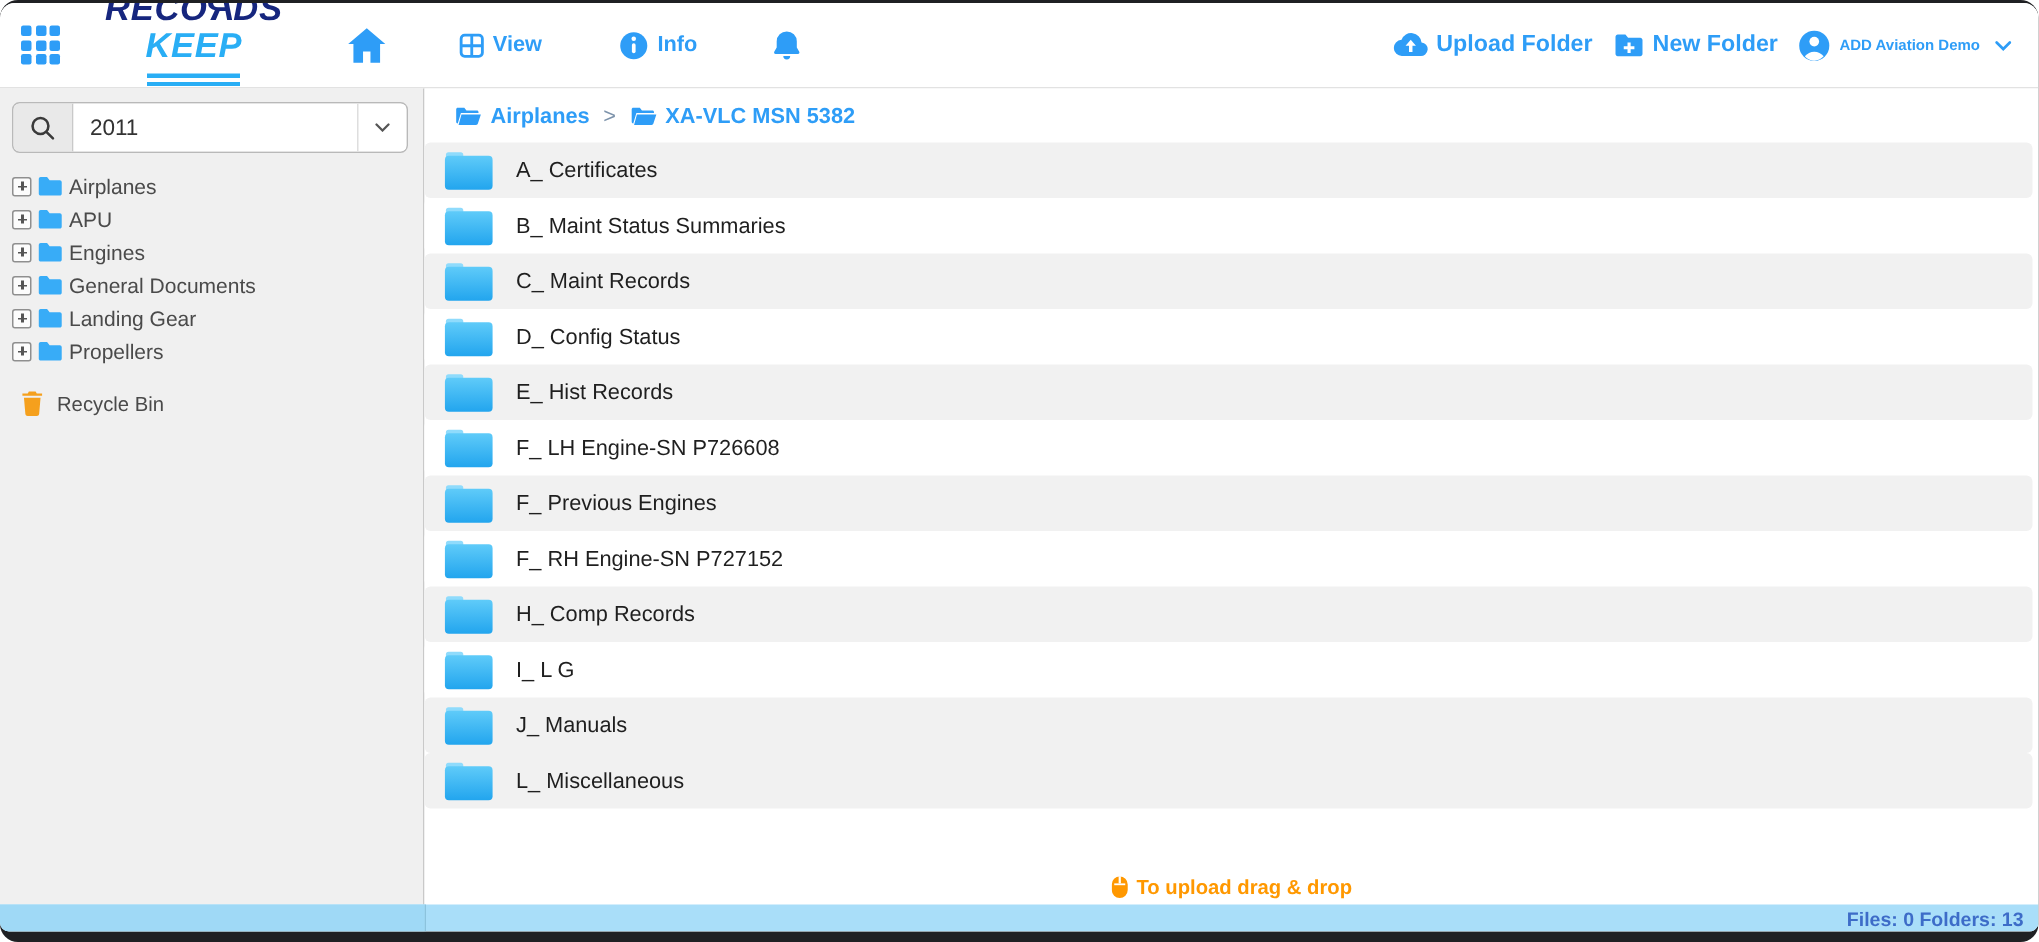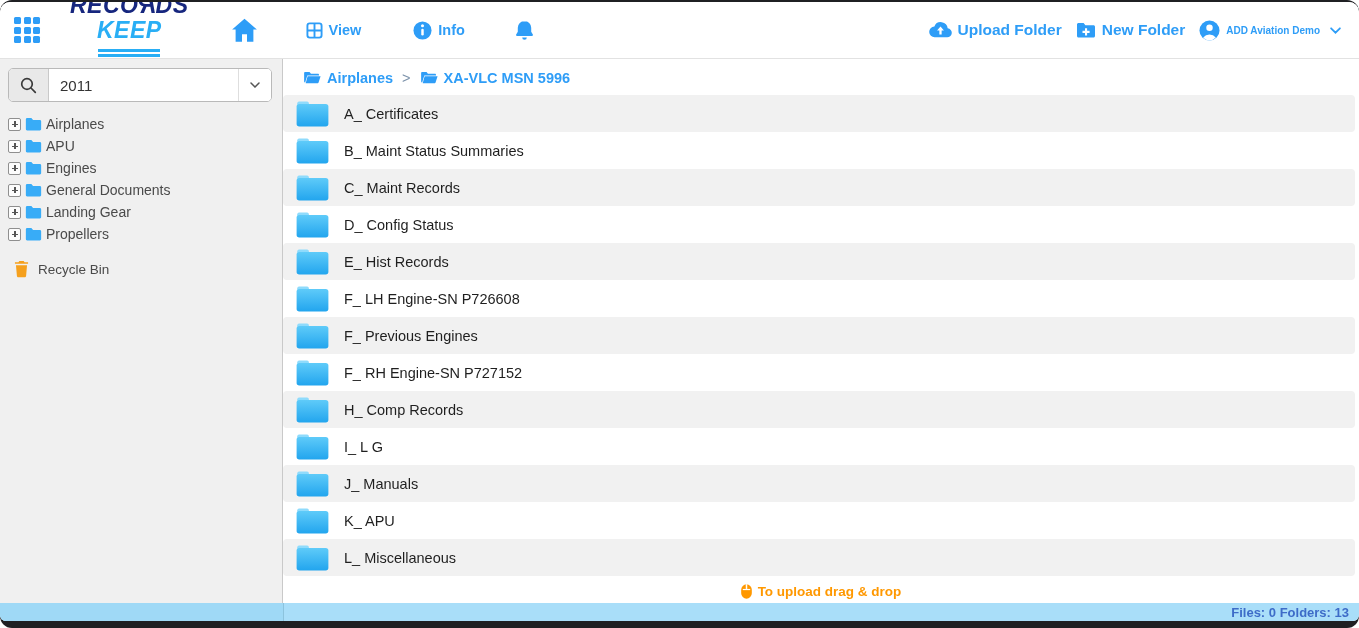--- a/index.html
+++ b/index.html
@@ -285,21 +285,21 @@
               <span>Airplanes</span>
             </span>
 
             <span class="crumb">
               <span>
                 <svg viewBox="0 0 20 16" width="18" height="14">
                   <path fill="#2E9DF7" d="M1 2.2c0-.7.5-1.2 1.2-1.2h5l1.6 2h8c.7 0 1.2.5 1.2 1.2v.8H4.6L2.2 13h-.1A1.1 1.1 0 0 1 1 11.9V2.2z"></path>
                   <path fill="#2E9DF7" d="M5 6h14.8l-2.2 6.8c-.2.7-.8 1.2-1.5 1.2H2.8L5 6z"></path>
                 </svg>
               </span>
-              <span>XA-VLC MSN 5996</span>
+              <span>XA-VLC MSN 5382</span>
             </span>
           </nav>
 
         <ul class="rows">
 
             <li class="row shaded">
               <span>
                 <svg viewBox="0 0 34 27" width="33" height="26">
                   <rect x="1.2" y="0.5" width="12" height="7" rx="1.8" fill="#8FDBFC"></rect>
                   <rect x="0.5" y="3" width="33" height="23.5" rx="2.8" fill="url(#fgrad)"></rect>
@@ -401,29 +401,20 @@
             <li class="row shaded">
               <span>
                 <svg viewBox="0 0 34 27" width="33" height="26">
                   <rect x="1.2" y="0.5" width="12" height="7" rx="1.8" fill="#8FDBFC"></rect>
                   <rect x="0.5" y="3" width="33" height="23.5" rx="2.8" fill="url(#fgrad)"></rect>
                 </svg>
               </span>
               <span class="row-label">J_ Manuals</span>
             </li>
 
-            <li class="row">
-              <span>
-                <svg viewBox="0 0 34 27" width="33" height="26">
-                  <rect x="1.2" y="0.5" width="12" height="7" rx="1.8" fill="#8FDBFC"></rect>
-                  <rect x="0.5" y="3" width="33" height="23.5" rx="2.8" fill="url(#fgrad)"></rect>
-                </svg>
-              </span>
-              <span class="row-label">K_ APU</span>
-            </li>
 
             <li class="row shaded">
               <span>
                 <svg viewBox="0 0 34 27" width="33" height="26">
                   <rect x="1.2" y="0.5" width="12" height="7" rx="1.8" fill="#8FDBFC"></rect>
                   <rect x="0.5" y="3" width="33" height="23.5" rx="2.8" fill="url(#fgrad)"></rect>
                 </svg>
               </span>
               <span class="row-label">L_ Miscellaneous</span>
             </li>

